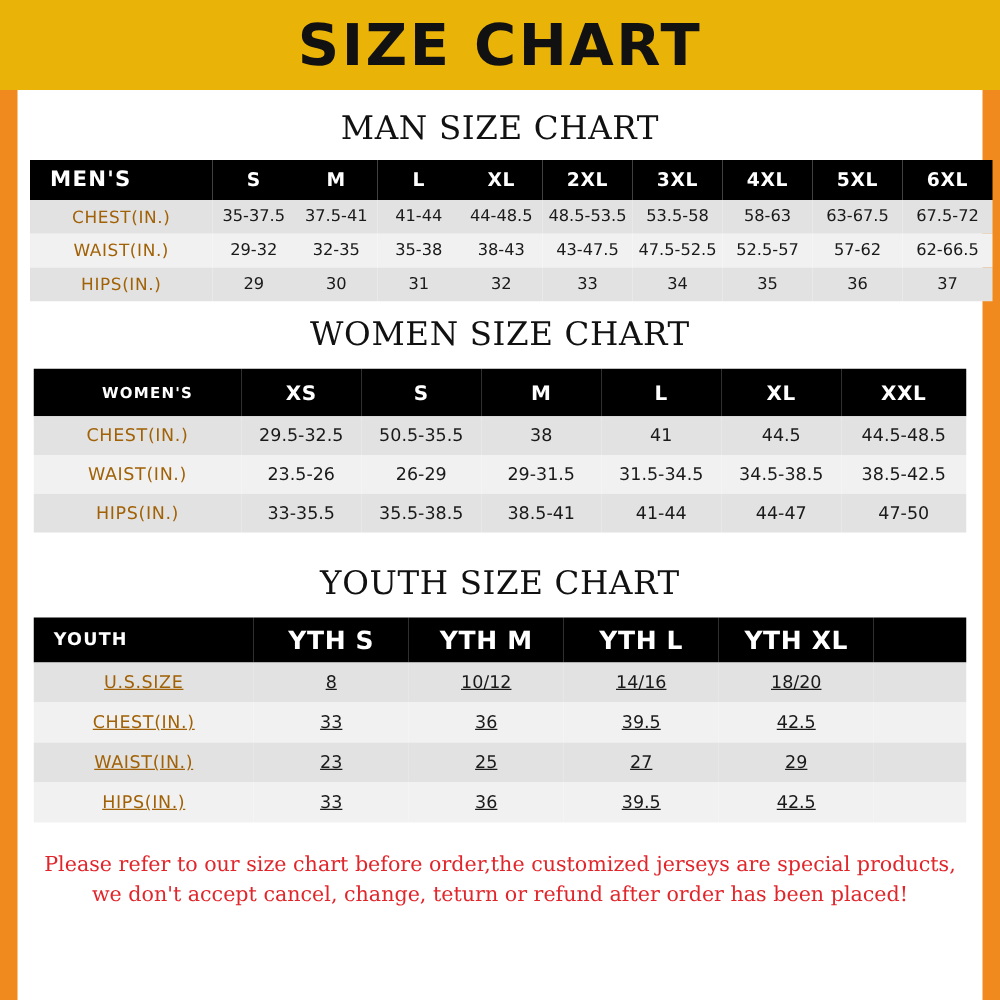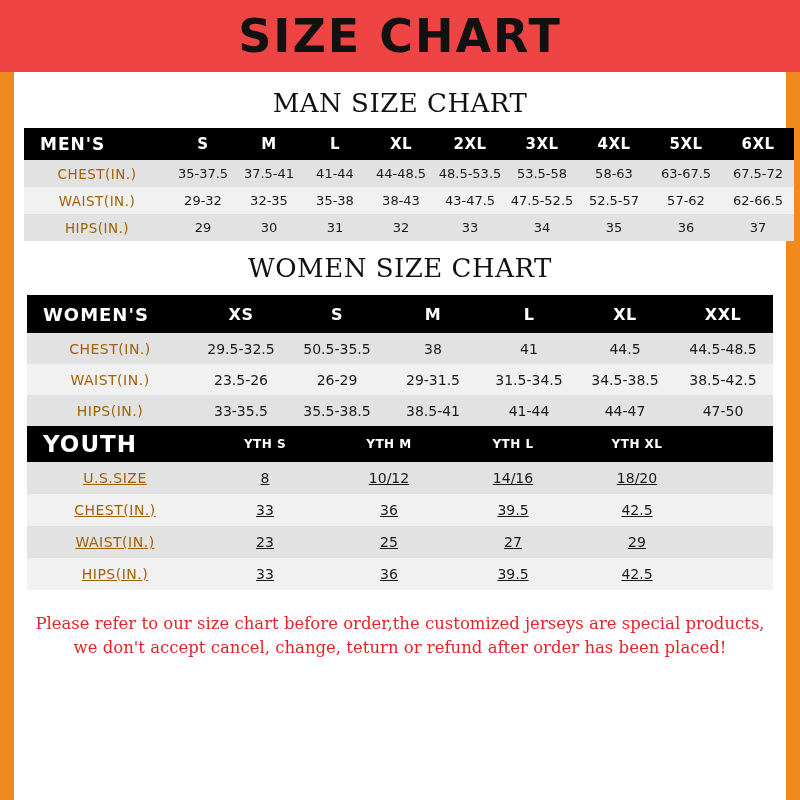--- a/index.html
+++ b/index.html
@@ -17,21 +17,21 @@
     position: relative;
     width: 800px;
     height: 800px;
     background: #ffffff;
     box-sizing: border-box;
     border-left: 14px solid #f08a1e;
     border-right: 14px solid #f08a1e;
   }
   .banner {
     height: 72px;
-    background: #ef4444;
+    background: #eab308;
     display: flex;
     align-items: center;
     justify-content: center;
     margin-left: -14px;
     margin-right: -14px;
     width: 800px;
   }
   .banner-title {
     font-family: "DejaVu Sans", sans-serif;
     font-weight: bold;
@@ -90,26 +90,26 @@
   tbody td.rowlabel {
     font-size: 13.5px;
     letter-spacing: 0.5px;
     color: #a16207;
   }
   tbody tr.odd { background: #e2e2e2; }
   tbody tr.even { background: #f1f1f1; }
 
   
   .women thead th { height: 38px; font-size: 16px; }
-  .women thead th.rowlabel { font-size: 18px; }
+  .women thead th.rowlabel { font-size: 12px; text-align: center; }
   .women tbody td { height: 31px; font-size: 14px; }
   .women tbody td.rowlabel { font-size: 14px; }
 
-  .youth thead th { height: 36px; font-size: 12px; }
-  .youth thead th.rowlabel { font-size: 23px; }
+  .youth thead th { height: 36px; font-size: 20px; }
+  .youth thead th.rowlabel { font-size: 14px; }
   .youth tbody td { height: 32px; font-size: 14px; text-decoration: underline; }
   .youth tbody td.rowlabel { font-size: 14px; }
 
   .footnote {
     margin: 22px auto 18px auto;
     width: 752px;
     text-align: center;
     color: #e1262b;
     font-family: "DejaVu Serif", serif;
     font-size: 16.5px;
@@ -242,20 +242,21 @@
           <td>33-35.5</td>
           <td>35.5-38.5</td>
           <td>38.5-41</td>
           <td>41-44</td>
           <td>44-47</td>
           <td>47-50</td>
         </tr>
       </tbody>
     </table>
 
+    <div class="section-title t-youth">YOUTH SIZE CHART</div>
     <table class="youth">
       <colgroup>
         <col style="width:176px">
         <col style="width:124px">
           <col style="width:124px">
           <col style="width:124px">
           <col style="width:124px">
         <col style="width:74px">
       </colgroup>
       <thead>

